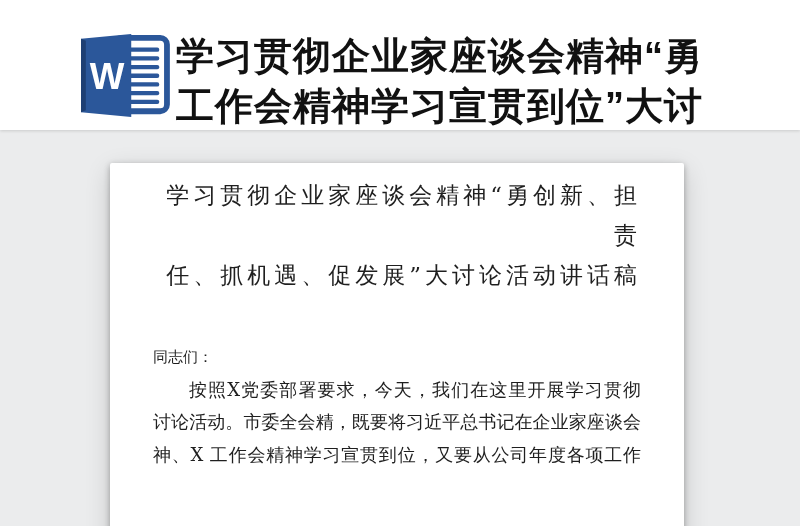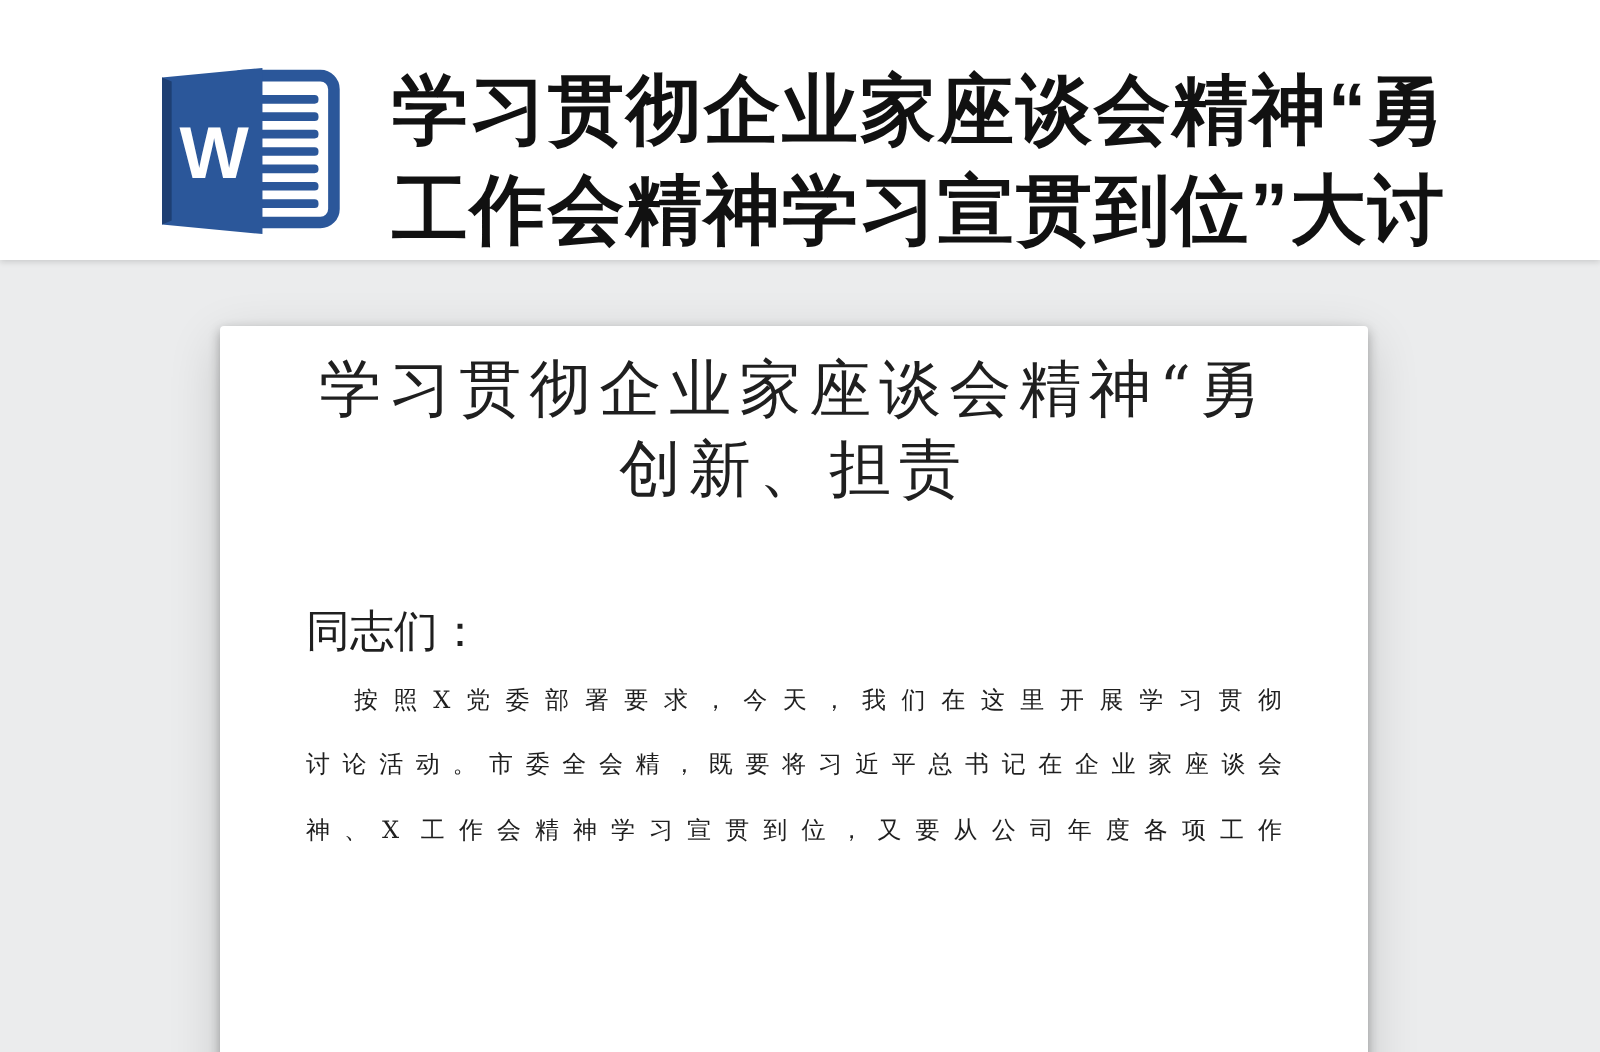--- a/index.html
+++ b/index.html
@@ -3,41 +3,41 @@
 <meta charset="utf-8">
 <style>
   html,body{margin:0;padding:0;background:#ffffff;}
   .stage{position:relative;width:800px;height:526px;overflow:hidden;
          background:#ebeced;font-family:"Liberation Sans",sans-serif;}
 
   
   .header{position:absolute;left:0;top:0;width:800px;height:130px;
           background:#ffffff;box-shadow:0 1px 3px rgba(0,0,0,.14);}
   .word-icon{position:absolute;left:75px;top:33px;width:97px;height:85px;}
-  .header-title{position:absolute;left:196px;top:31px;width:605px;
+  .header-title{position:absolute;left:176px;top:31px;width:605px;
                 font-weight:bold;font-size:38px;line-height:50px;
                 color:#111111;letter-spacing:1px;
                 font-family:"Liberation Sans",sans-serif;}
   .header-title .t-line{display:block;white-space:nowrap;overflow:hidden;}
 
   
   .preview-area{position:absolute;left:0;top:130px;width:800px;height:396px;}
 
   
   .doc-page{position:absolute;left:110px;top:33px;width:574px;height:500px;
             box-sizing:border-box;background:#ffffff;border-radius:2px;
             padding:12px 43px 0 43px;
             box-shadow:0 2px 6px rgba(0,0,0,.30),0 8px 26px rgba(0,0,0,.16);
             font-family:"DejaVu Serif",serif;color:#1f1f1f;}
-  .doc-title{font-size:31px;line-height:40px;text-align:center;
+  .doc-title{font-size:23px;line-height:40px;text-align:right;
              letter-spacing:4px;}
   .doc-title .d-line{display:block;}
-  .salutation{margin:46px 0 0 0;font-size:22px;line-height:32.5px;}
+  .salutation{margin:46px 0 0 0;font-size:15px;line-height:32.5px;}
   .doc-body{margin:0;}
-  .body-line{font-size:12px;line-height:32.5px;
+  .body-line{font-size:18px;line-height:32.5px;
              text-align:justify;text-align-last:justify;}
   .body-line.first{text-indent:2em;}
 </style>
 </head>
 <body>
 
 <div class="stage">
 
   <div class="header">
     <div class="word-icon">
@@ -63,20 +63,21 @@
       <span class="t-line">学习贯彻企业家座谈会精神“勇</span>
       <span class="t-line">工作会精神学习宣贯到位”大讨</span>
     </h1>
   </div>
 
   <div class="preview-area">
     <div class="doc-page">
 
       <div class="doc-title">
         <span class="d-line">学习贯彻企业家座谈会精神“勇创新、担责</span>
+        <span class="d-line">任、抓机遇、促发展”大讨论活动讲话稿</span>
       </div>
 
       <p class="salutation">同志们：</p>
 
       <div class="doc-body">
         <div class="body-line first">按照X党委部署要求，今天，我们在这里开展学习贯彻</div>
         <div class="body-line">讨论活动。市委全会精，既要将习近平总书记在企业家座谈会</div>
         <div class="body-line">神、X 工作会精神学习宣贯到位，又要从公司年度各项工作</div>
 
       </div>

